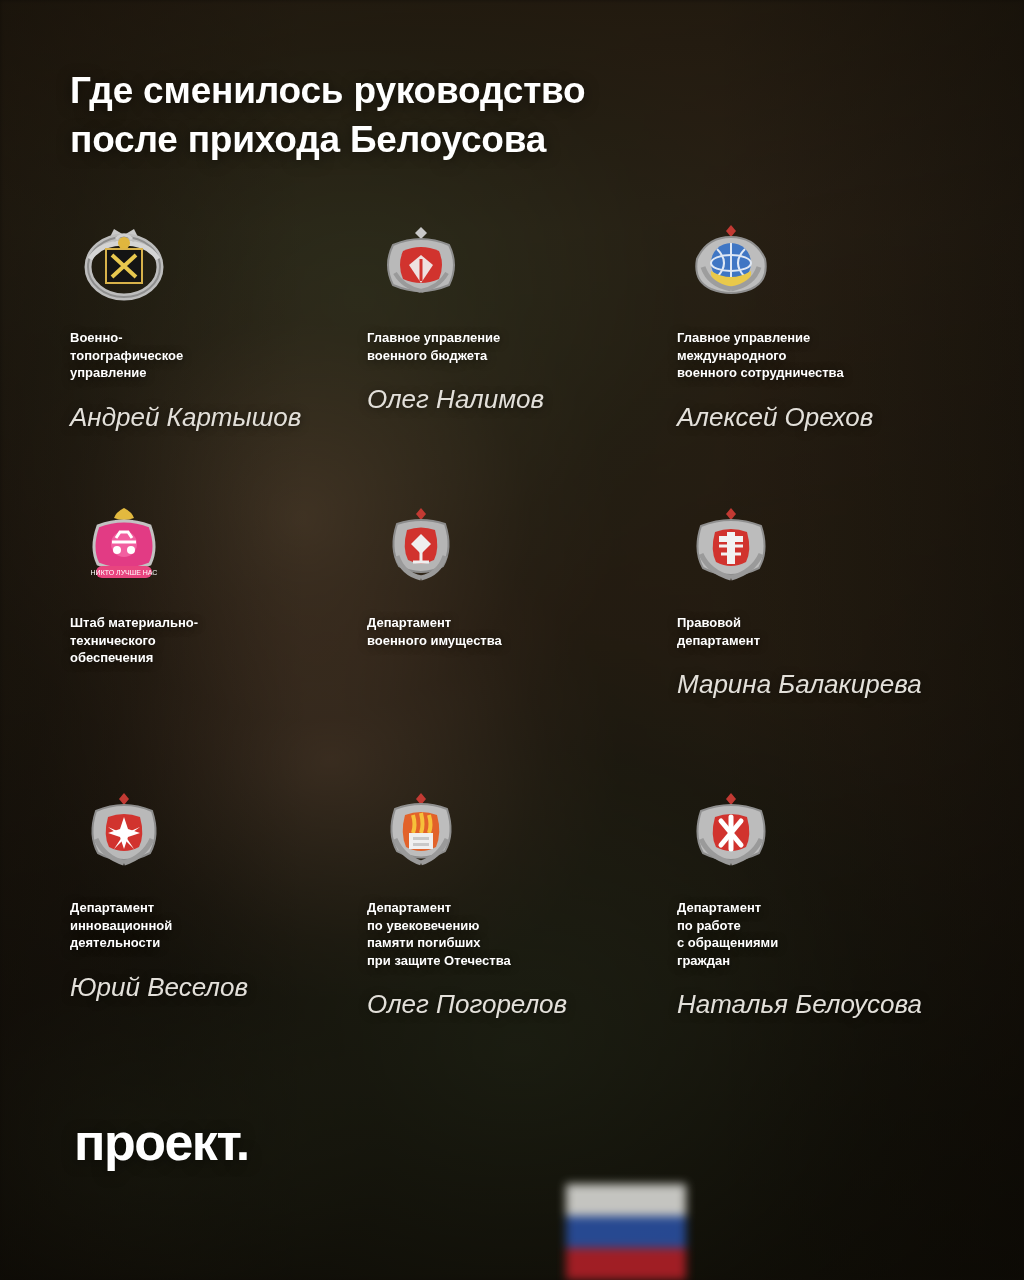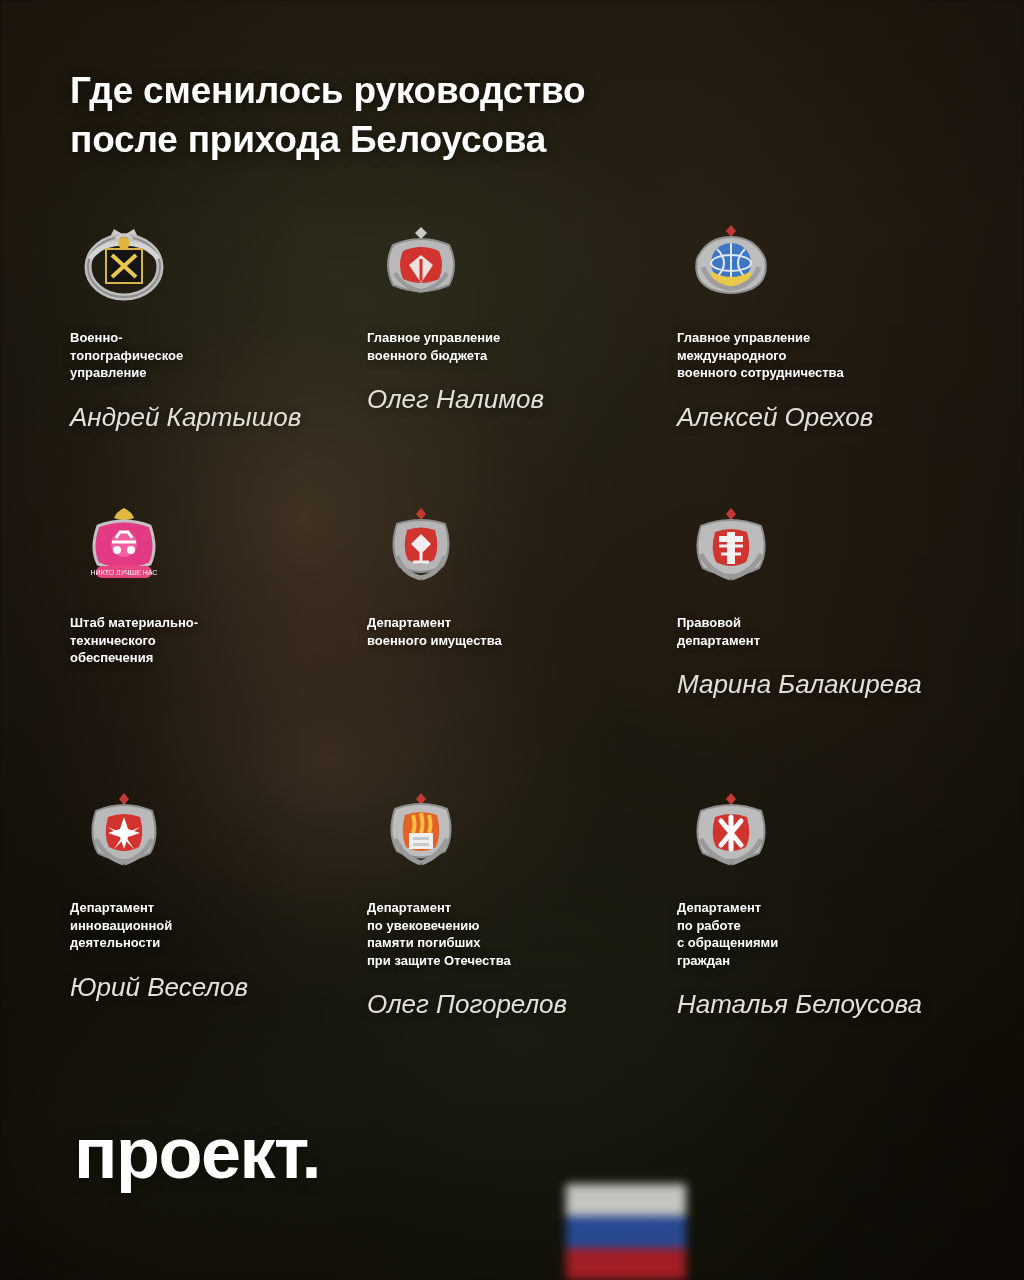--- a/index.html
+++ b/index.html
@@ -114,21 +114,21 @@
     line-height: 1.35;
     margin-top: 18px;
     text-shadow: 0 1px 8px rgba(0,0,0,0.5);
     font-style: italic;
   }
   .logo {
     position: absolute;
     left: 74px;
     top: 1112px;
     color: #ffffff;
-    font-size: 72px;
+    font-size: 52px;
     font-weight: bold;
     letter-spacing: -1.5px;
     text-shadow: 0 2px 14px rgba(0,0,0,0.5);
   }
 </style>
 </head>
 <body>
 
 <div class="poster">
   <div class="bg"></div>

